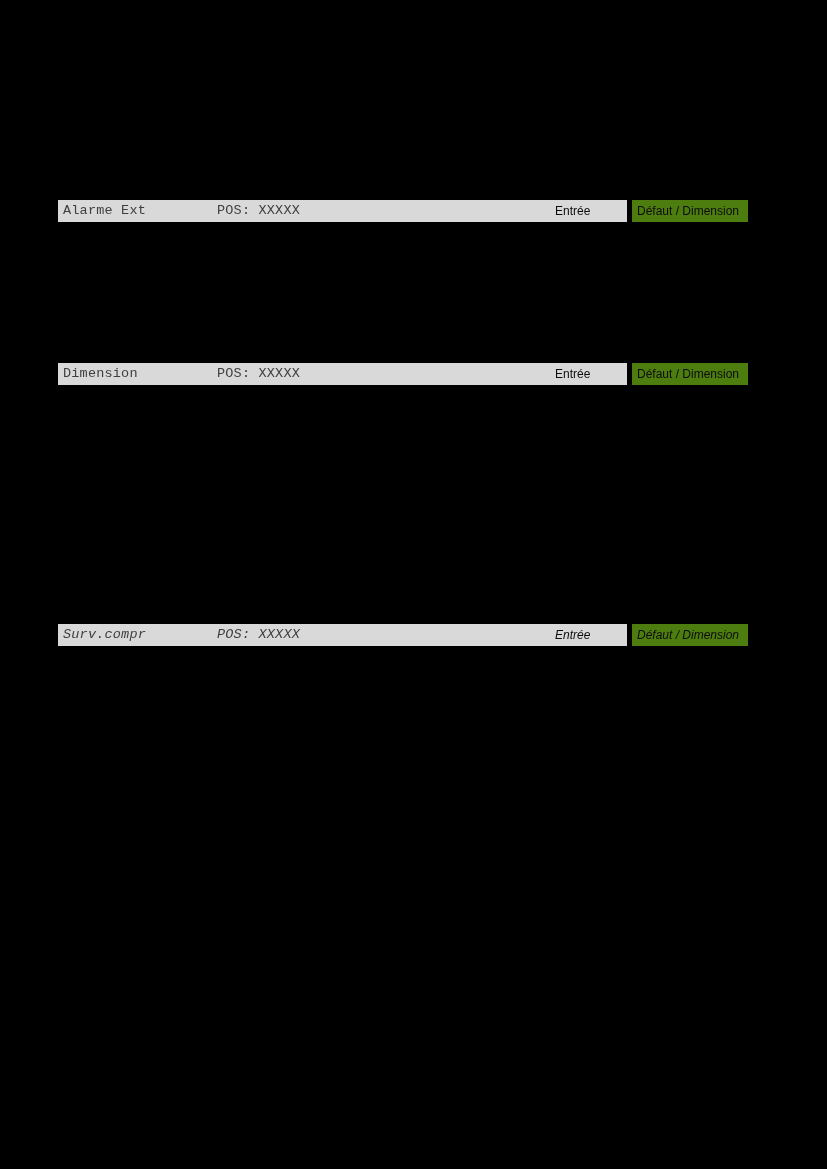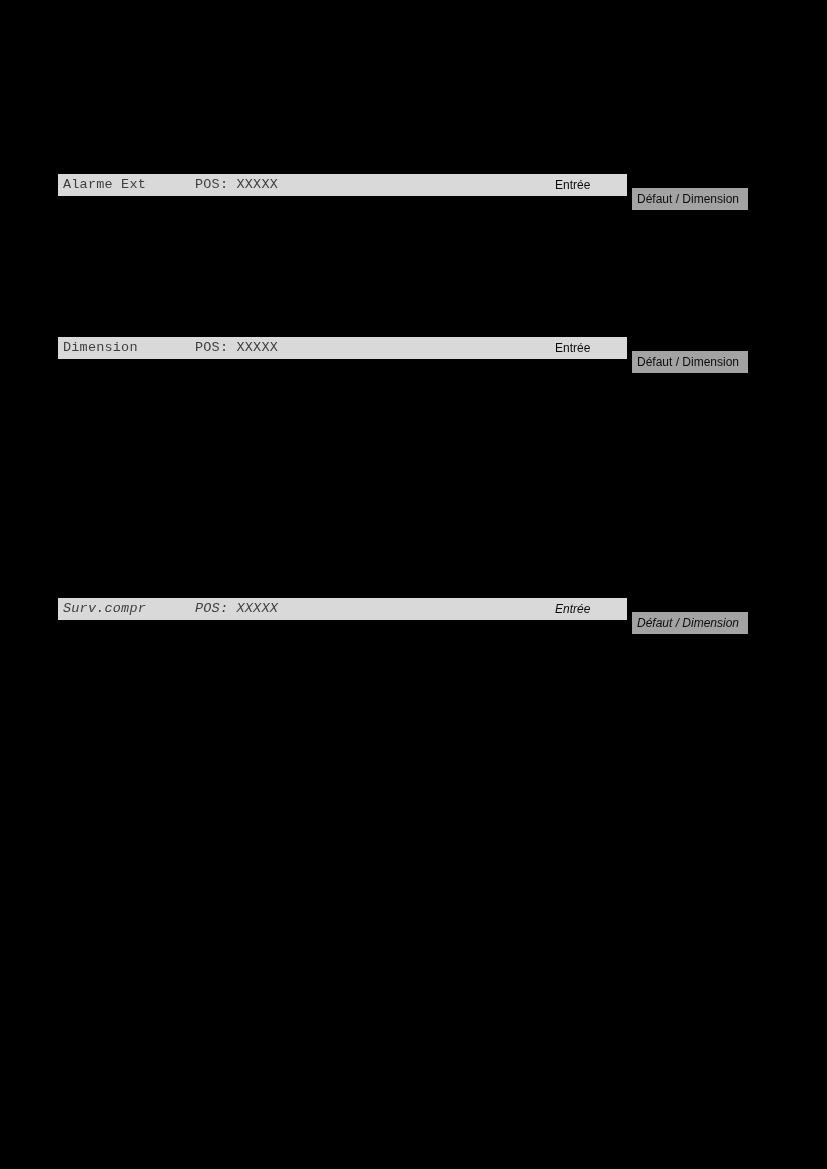--- a/index.html
+++ b/index.html
@@ -12,60 +12,61 @@
     background: #000000;
     position: relative;
     overflow: hidden;
     font-family: "Liberation Sans", sans-serif;
   }
   .param-row {
     position: absolute;
     left: 58px;
     width: 690px;
     height: 22px;
+    margin-top: 26px;
   }
   .row-1 { top: 174px; }
   .row-2 { top: 337px; }
   .row-3 { top: 598px; font-style: italic; }
   .cell-main {
     position: absolute;
     left: 0;
     top: 0;
     width: 569px;
     height: 22px;
     background: #d9d9d9;
   }
   .cell-right {
     position: absolute;
     left: 574px;
-    top: 14px;
+    top: 0;
     width: 116px;
     height: 22px;
-    background: #a3a3a3;
+    background: #4d7c0f;
   }
   .txt {
     position: absolute;
     top: 50%;
     transform: translateY(-50%);
     white-space: pre;
     line-height: 1;
   }
   .mono {
     font-family: "Liberation Mono", "DejaVu Sans Mono", monospace;
     font-size: 13.5px;
     color: #3f3f3f;
     letter-spacing: 0.2px;
   }
   .sans {
     font-family: "Liberation Sans", sans-serif;
     font-size: 12px;
     color: #0d0d0d;
   }
   .param-name { left: 5px; }
-  .pos-value  { left: 137px; }
+  .pos-value  { left: 159px; }
   .io-type    { left: 497px; }
   .default-dim { left: 5px; }
 </style>
 </head>
 <body>
 
 <div class="param-row row-1">
   <div class="cell-main">
     <span class="txt mono param-name">Alarme Ext</span>
     <span class="txt mono pos-value">POS: XXXXX</span>

